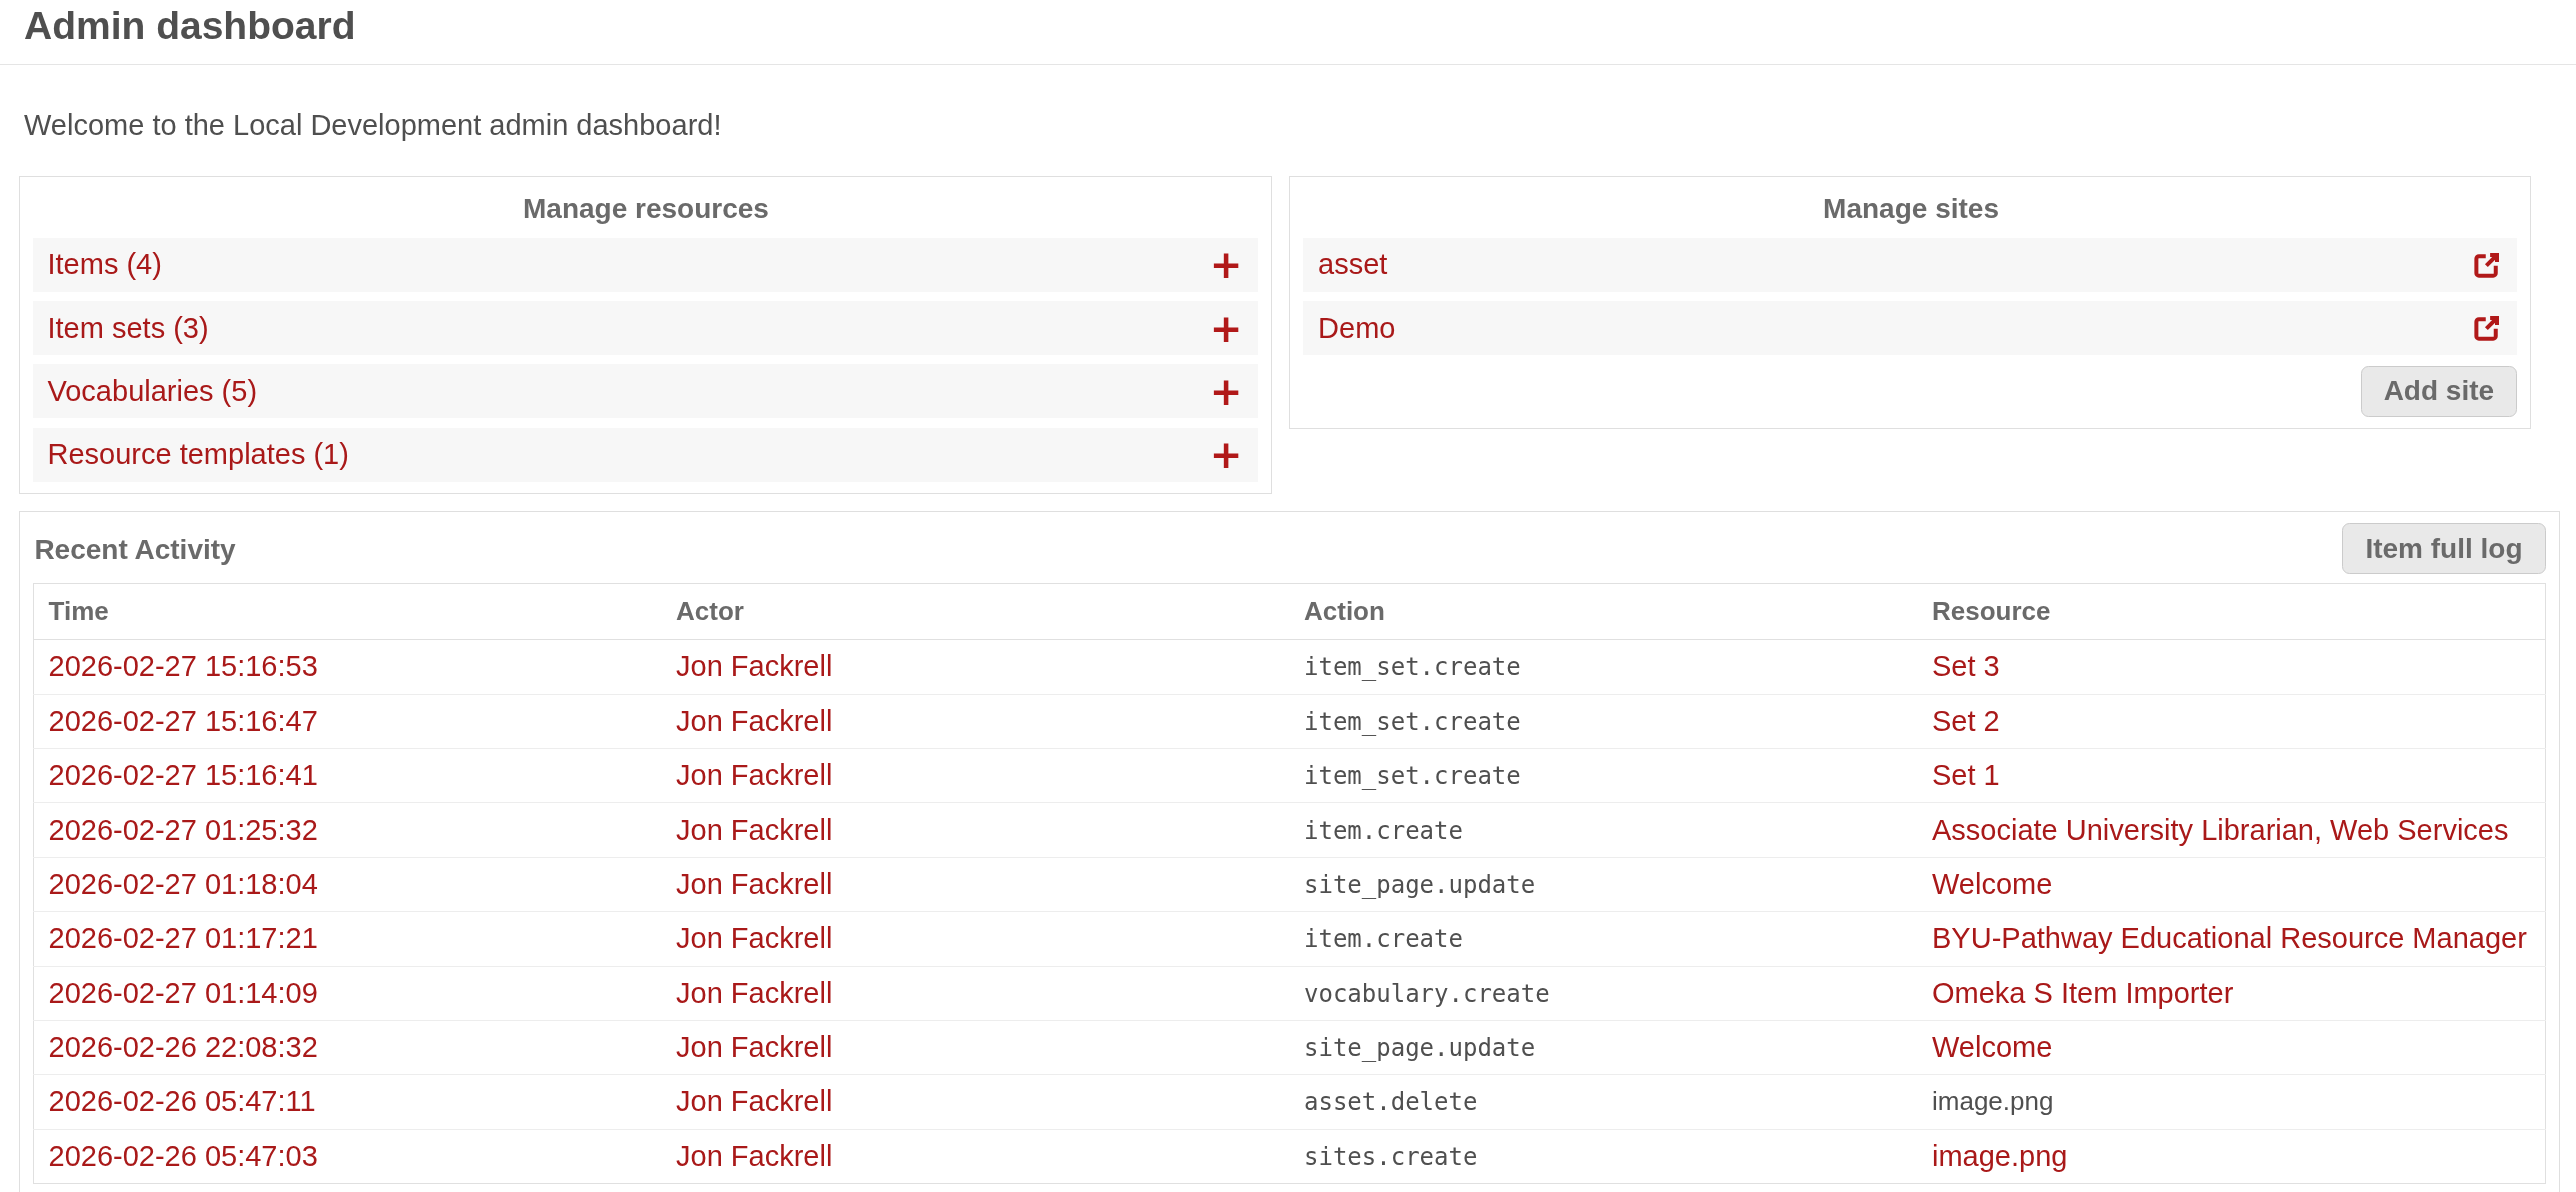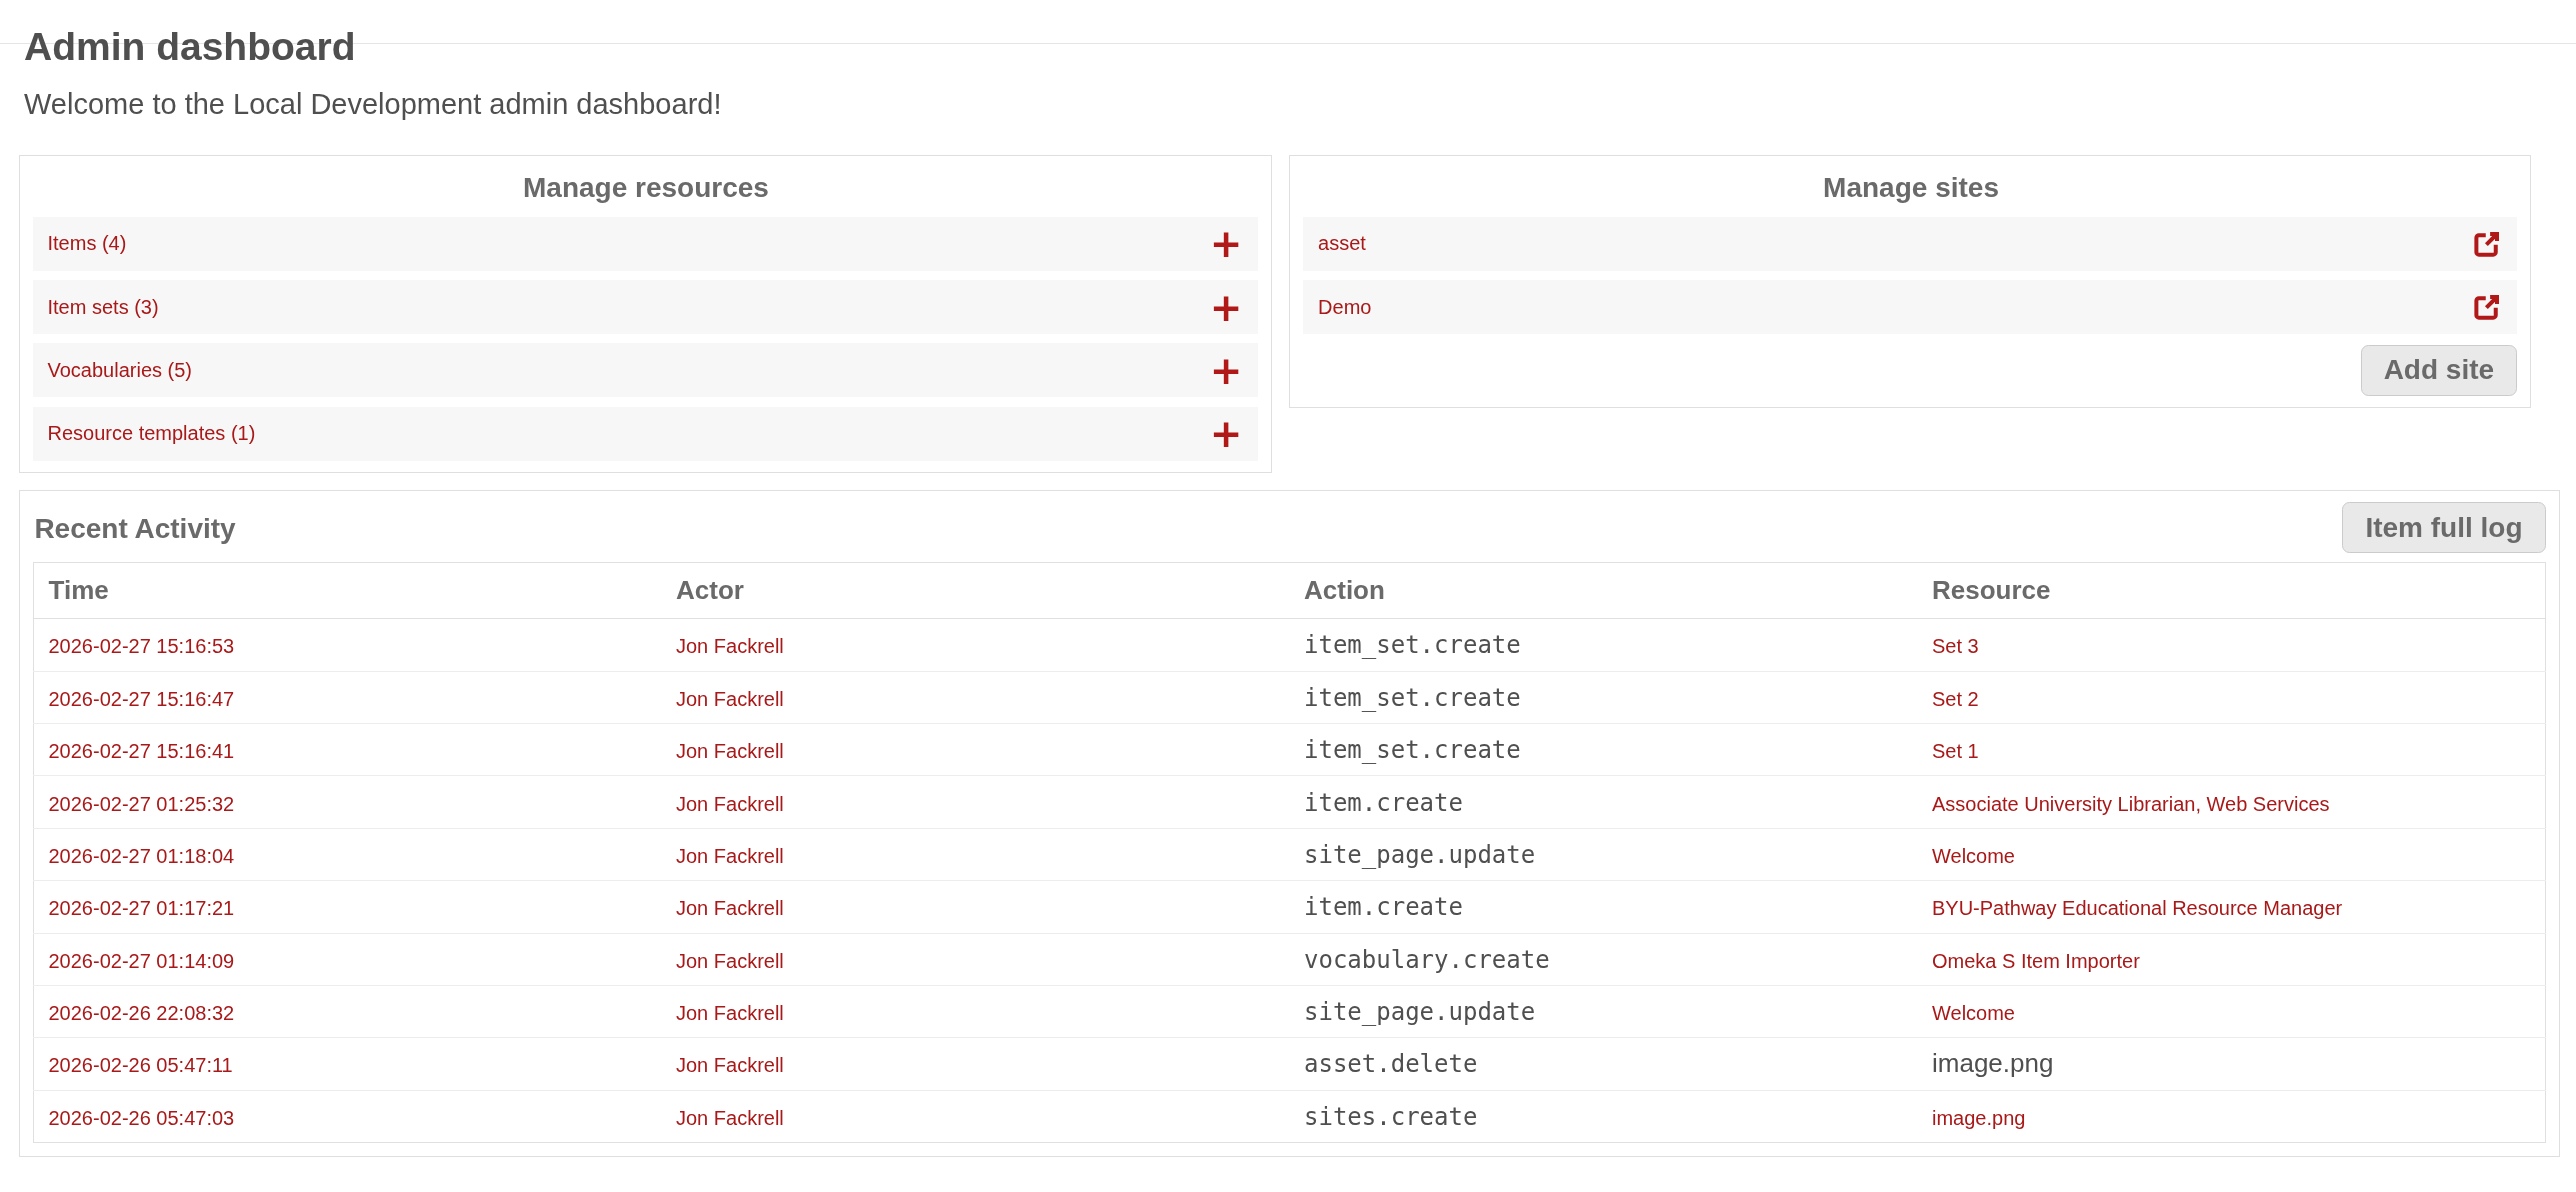--- a/index.html
+++ b/index.html
@@ -6,23 +6,23 @@
   html, body {
     width: 2576px;
     height: 1192px;
     background: #ffffff;
     font-family: "Liberation Sans", sans-serif;
     overflow: hidden;
     color: #4f4f4f;
   }
   
   .page-header {
-    padding: 22px 24px 0 24px;
+    padding: 1px 24px 0 24px;
     border-bottom: 1.9px solid #e5e5e5;
-    height: 44px;
+    height: 65px;
   }
   .page-header h1 {
     font-size: 39px;
     font-weight: bold;
     color: #4f4f4f;
     line-height: 50px;
   }
   
   .welcome {
     margin: 43px 24px 0 24px;
@@ -58,21 +58,21 @@
     display: flex;
     align-items: center;
     justify-content: space-between;
     padding: 0 15px;
     margin-bottom: 9.3px;
   }
   .mini-row:last-of-type { margin-bottom: 0; }
   a.red-link, .red-link {
     color: #a91919;
     text-decoration: none;
-    font-size: 20px;
+    font-size: 29px;
     cursor: pointer;
   }
   .plus-icon {
     color: #b11919;
     font-size: 39px;
     font-weight: bold;
     line-height: 37px;
     cursor: pointer;
     font-family: "DejaVu Sans", sans-serif;
   }

